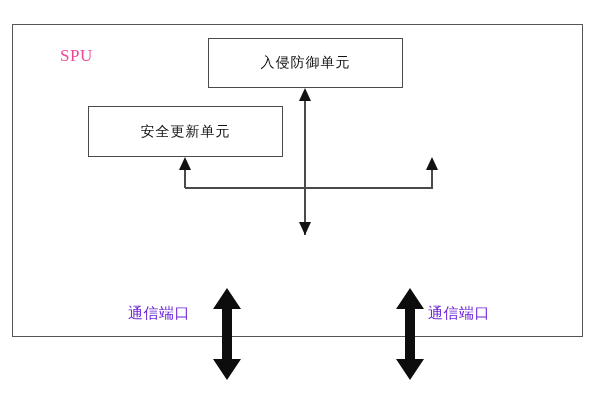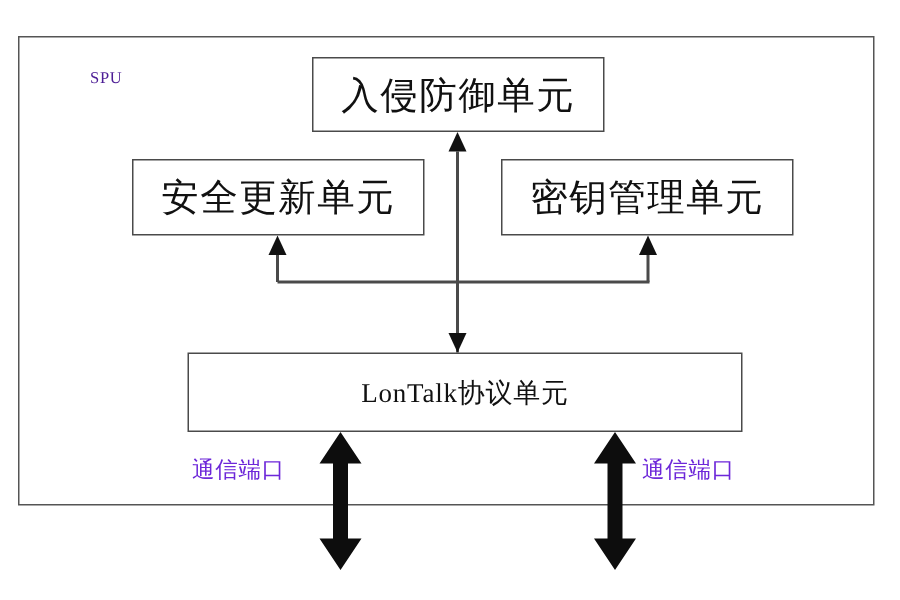--- a/index.html
+++ b/index.html
@@ -24,37 +24,37 @@
     width: 571px;
     height: 313px;
     border: 1.5px solid #555555;
     background: transparent;
     box-sizing: border-box;
   }
   .spu-label {
     position: absolute;
     left: 60px;
     top: 46px;
-    font-size: 11px;
-    color: #4c1d95;
+    font-size: 17px;
+    color: #ec4899;
     letter-spacing: 0.5px;
     font-family: "Liberation Serif", "DejaVu Serif", serif;
     white-space: nowrap;
   }
   
   .unit-box {
     position: absolute;
     box-sizing: border-box;
     border: 1.4px solid #4a4a4a;
     background: #ffffff;
     display: flex;
     align-items: center;
     justify-content: center;
     color: #111111;
-    font-size: 25px;
+    font-size: 14px;
     letter-spacing: 1px;
     font-family: "Liberation Serif", "DejaVu Serif", serif;
     white-space: nowrap;
   }
   #box-ips {
     left: 208px;
     top: 38px;
     width: 195px;
     height: 50px;
   }
@@ -138,23 +138,21 @@
 <div id="canvas">
 
   <div class="spu-container"></div>
 
   <div class="spu-label">SPU</div>
 
   <div class="unit-box" id="box-ips">入侵防御单元</div>
 
   <div class="unit-box" id="box-update">安全更新单元</div>
 
-  <div class="unit-box" id="box-key">密钥管理单元</div>
 
-  <div class="unit-box" id="box-lontalk">LonTalk协议单元</div>
 
   <div class="line-v" style="left:304px; top:101px; height:134px;"></div>
 
   <div class="arrowhead-up" style="left:299px; top:88px;"></div>
 
   <div class="arrowhead-down" style="left:299px; top:222px;"></div>
 
   <div class="line-h" style="left:185px; top:187px; width:248px;"></div>
 
   <div class="line-v" style="left:184px; top:170px; height:18px;"></div>

